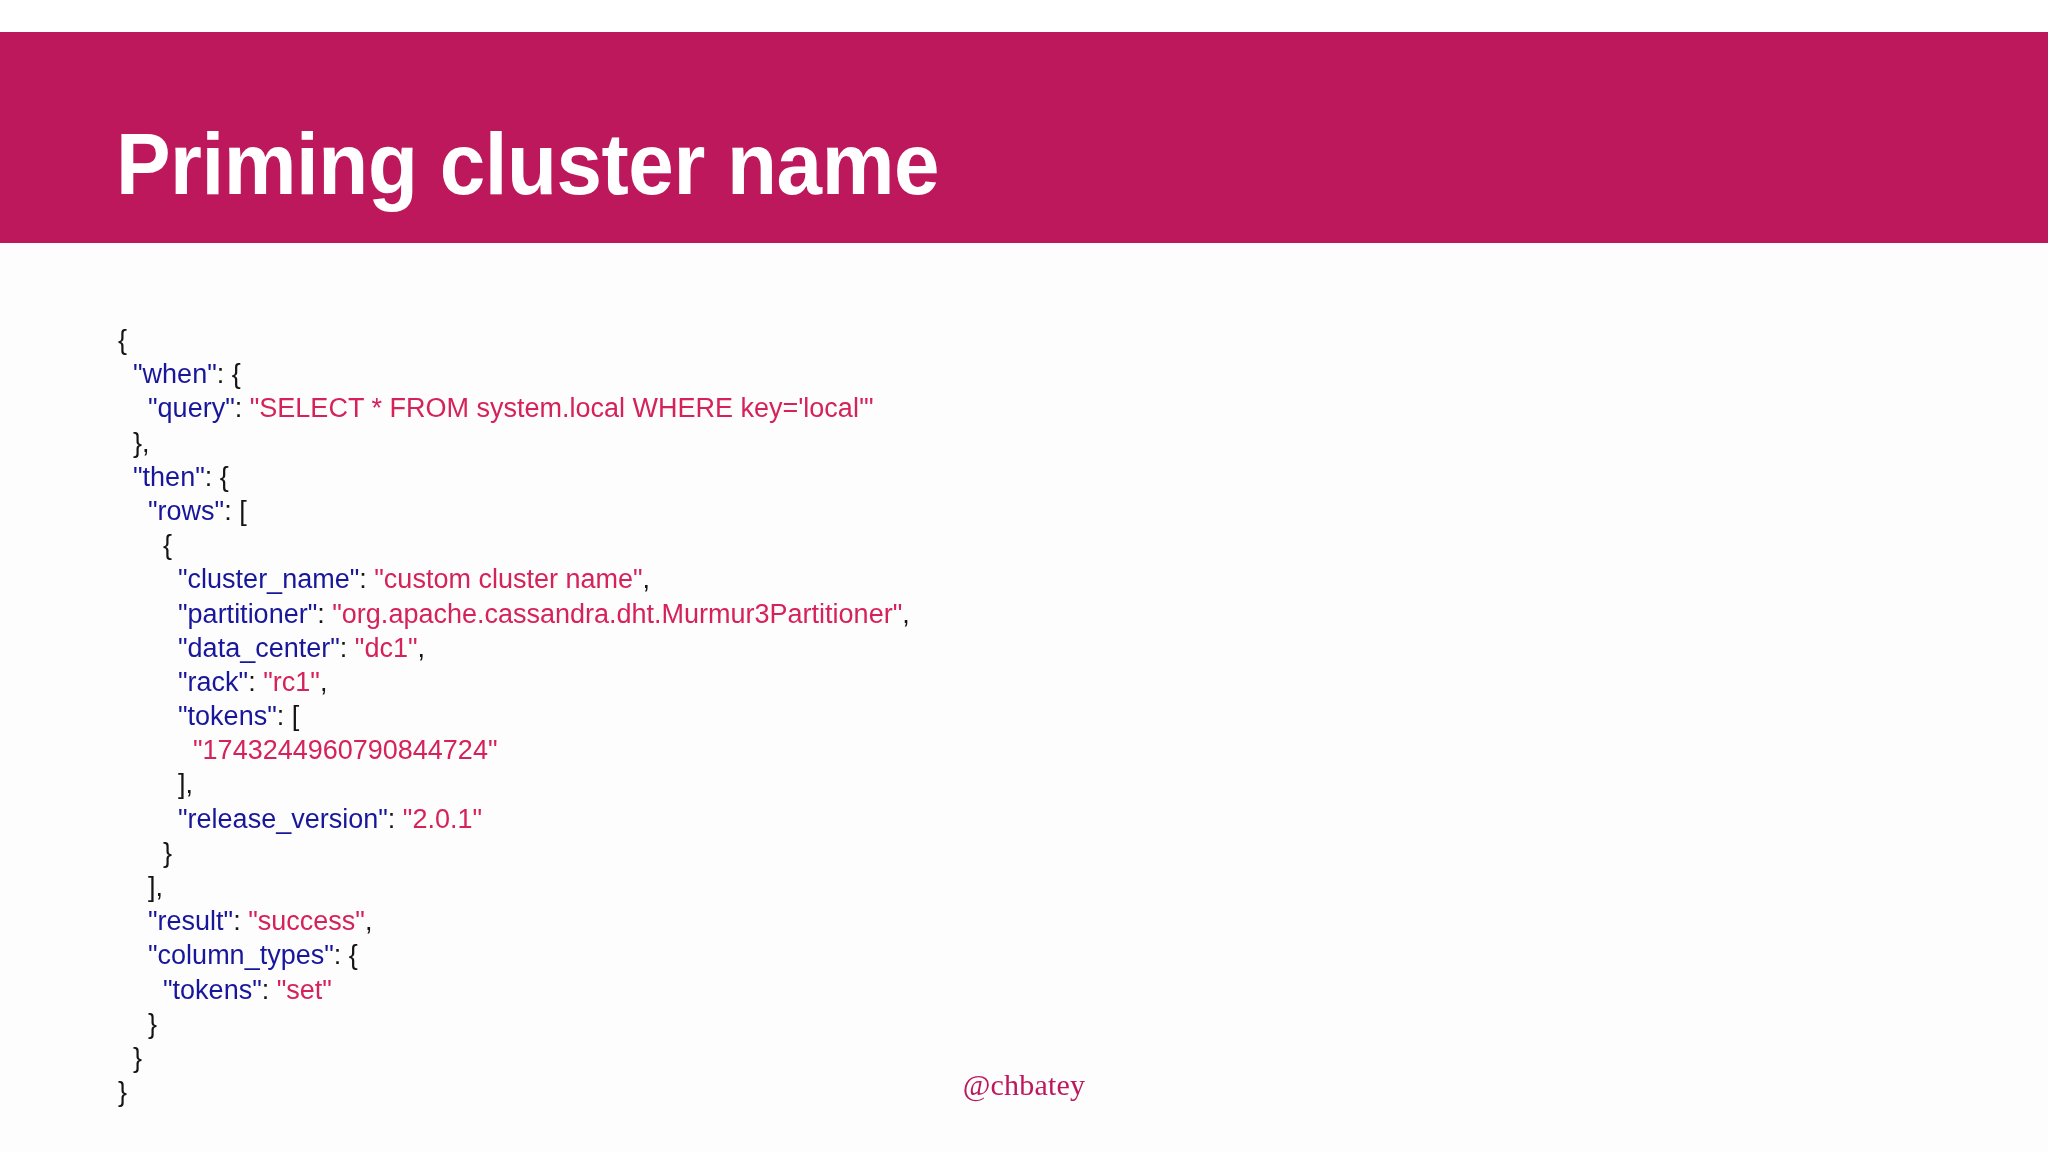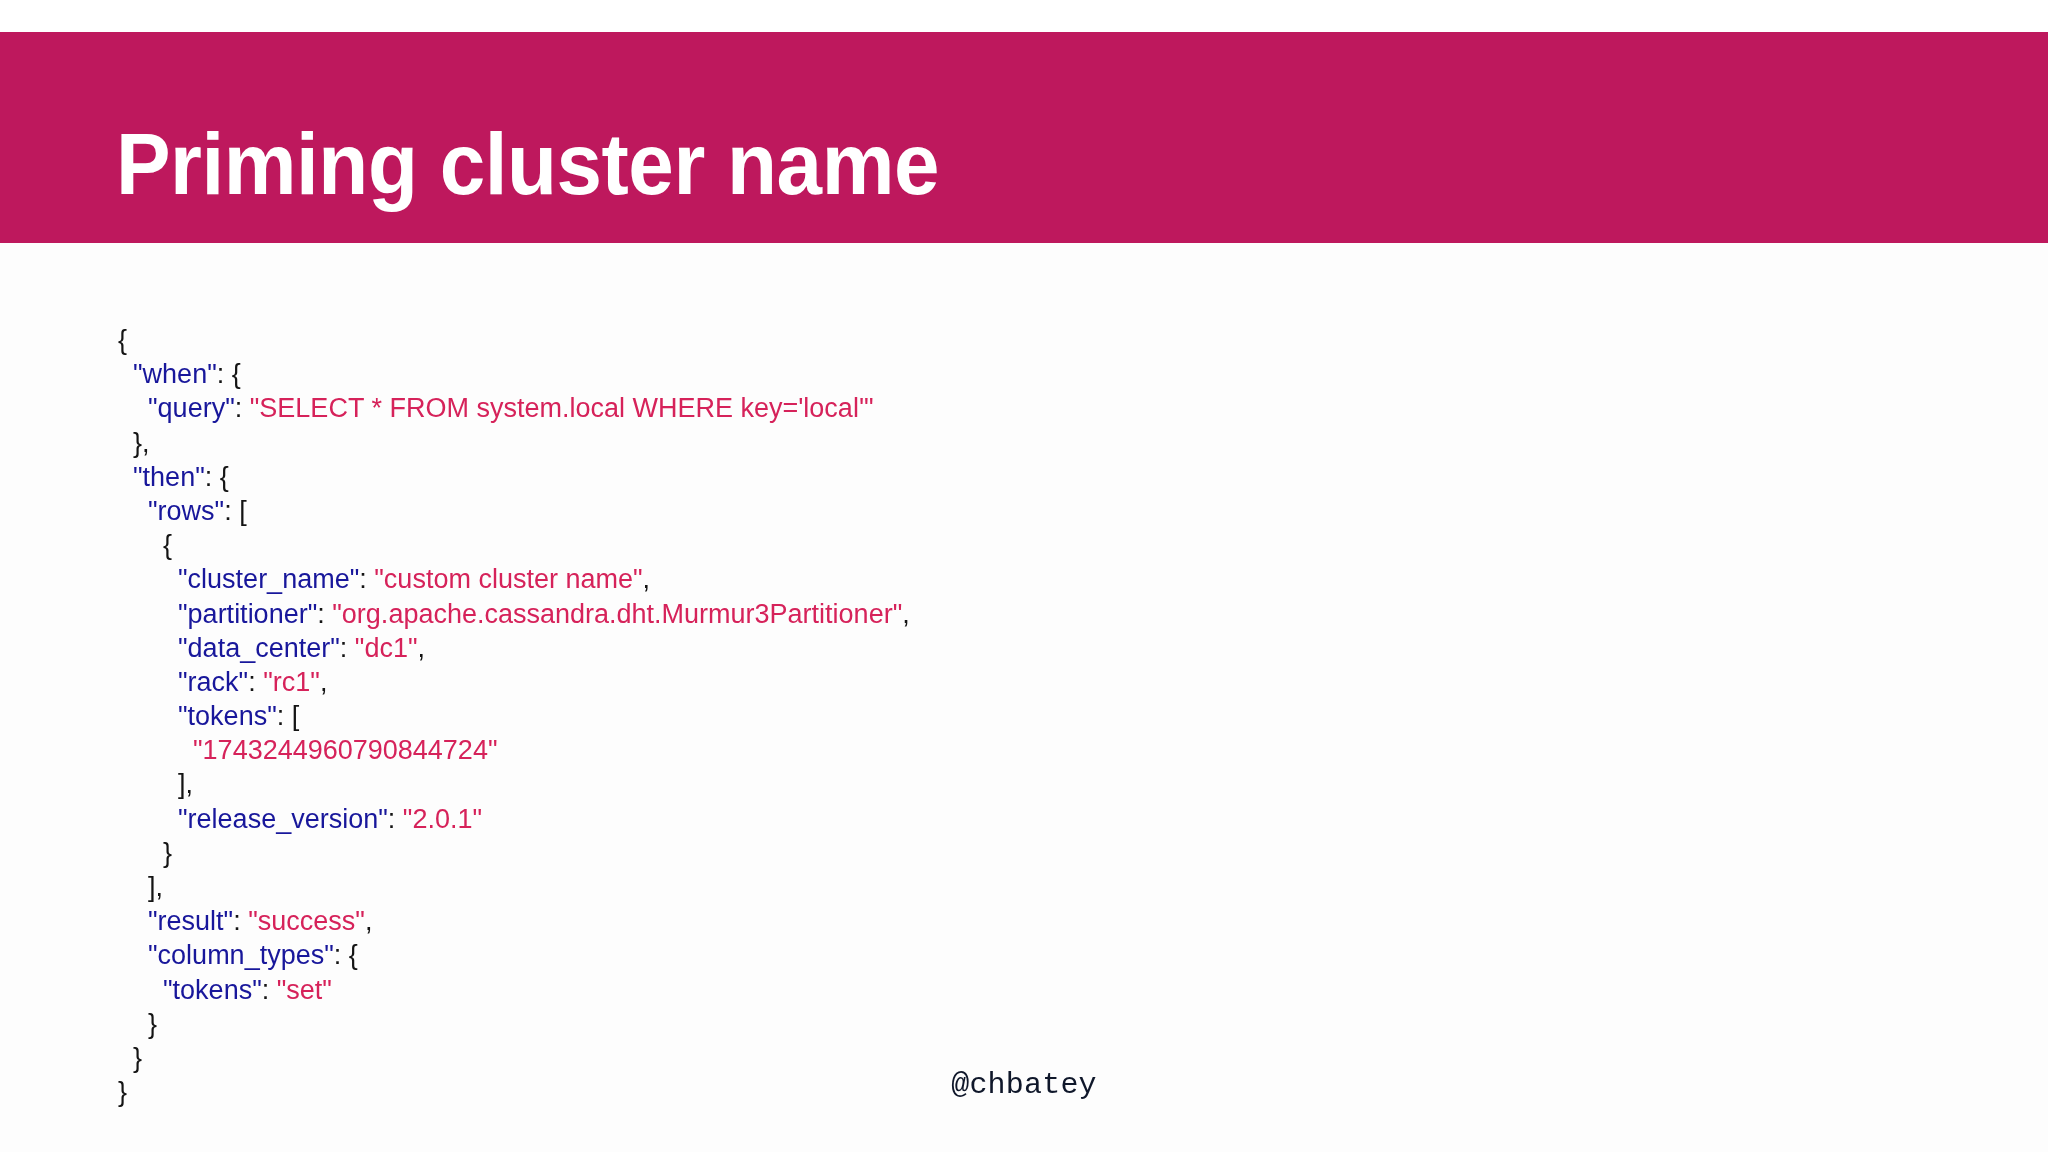--- a/index.html
+++ b/index.html
@@ -79,22 +79,22 @@
   .tok-key   { color: #18179B; }
   .tok-str   { color: #D6225A; }
 
   
   .slide-footer {
     position: absolute;
     left: 0;
     top: 1068px;
     width: 2048px;
     text-align: center;
-    color: #0f172a;
-    font-family: Liberation Mono, monospace;
+    color: #be185d;
+    font-family: Liberation Serif, serif;
     font-size: 30px;
     letter-spacing: 0.2px;
   }
   .slide-footer .handle { display: inline-block; }
 </style>
 </head>
 <body>
 
 <div class="slide-header">
   <h1 class="slide-title">Priming cluster name</h1>

